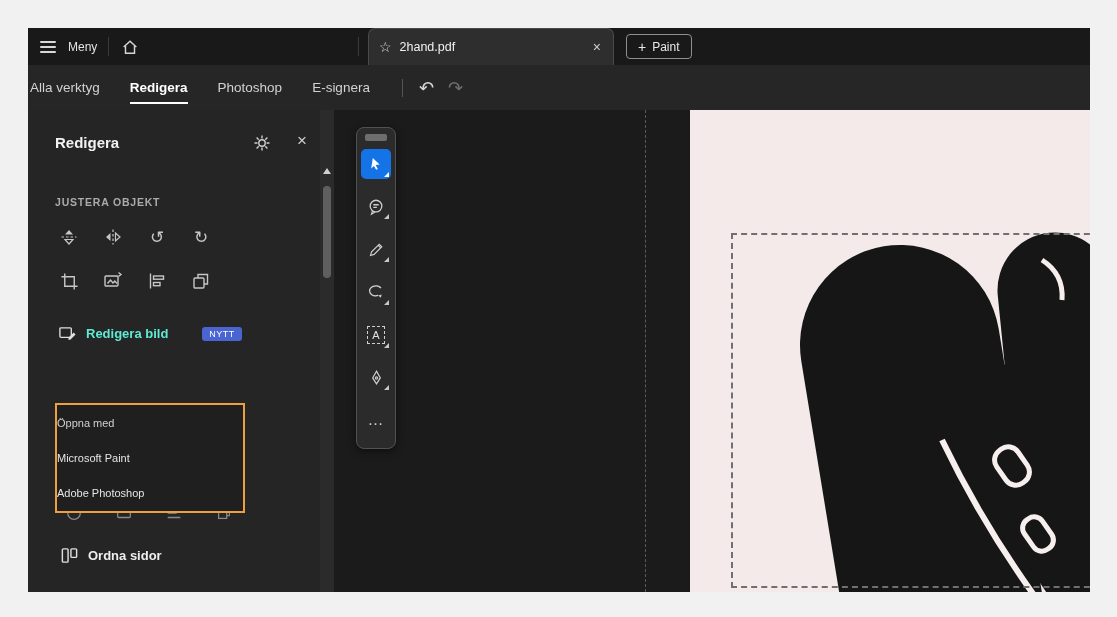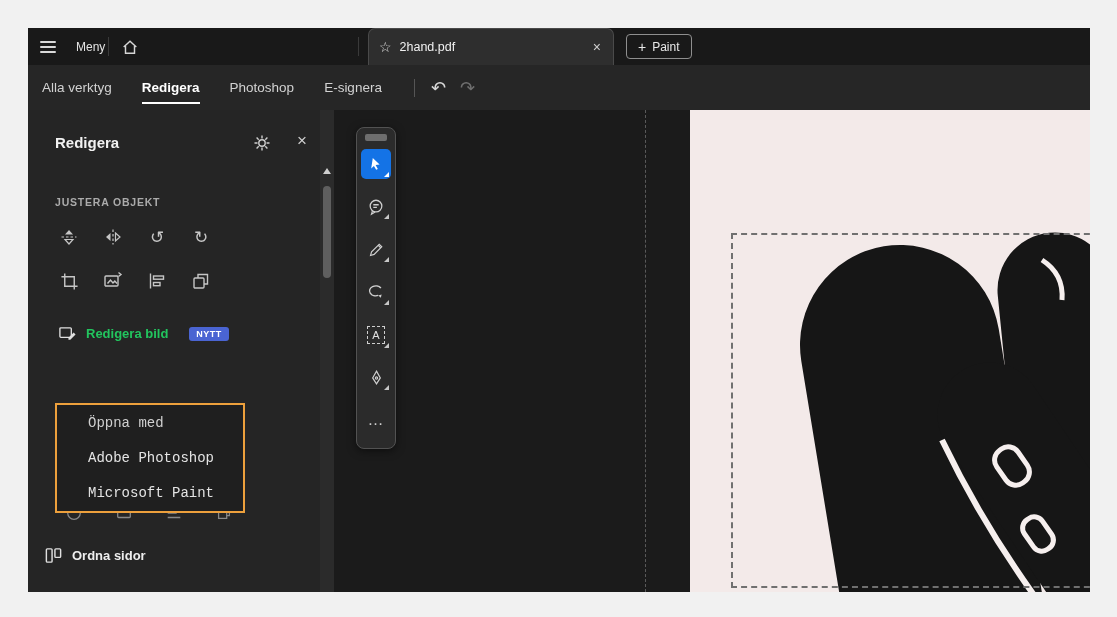--- a/index.html
+++ b/index.html
@@ -7,21 +7,21 @@
   body {
     background:#f1f1f1;
     font-family:"Liberation Sans","DejaVu Sans",sans-serif;
     position:relative; overflow:hidden;
     color:#d6d6d6;
   }
   .app { position:absolute; left:28px; top:28px; width:1062px; height:564px; background:#1b1b1b; }
 
   
   .topbar { position:absolute; left:0; top:0; width:1062px; height:37px; background:#191919; }
-  .menu-group { position:absolute; left:12px; top:0; height:37px; display:flex; align-items:center; gap:20px; cursor:pointer; }
+  .menu-group { position:absolute; left:12px; top:0; height:37px; display:flex; align-items:center; gap:12px; cursor:pointer; }
   .hamburger { display:flex; flex-direction:column; gap:3px; width:16px; }
   .hamburger i { display:block; height:2px; background:#d9d9d9; border-radius:1px; }
   .menu-label { font-size:12px; color:#e3e3e3; }
   .tb-sep { position:absolute; top:9px; width:1px; height:19px; background:#3a3a3a; }
   .home-btn { position:absolute; left:90px; top:7px; width:24px; height:24px; display:flex; align-items:center; justify-content:center; cursor:pointer; }
   .tab-inactive { position:absolute; left:130px; top:0; height:37px; display:flex; align-items:center; font-size:12.5px; color:#cfcfcf; cursor:pointer; padding:0 10px; }
   .tab-active {
     position:absolute; left:340px; top:0; width:246px; height:37px;
     background:#2e2e2e; border:1px solid #4a4a4a; border-bottom:none;
     border-radius:7px 7px 0 0; display:flex; align-items:center; padding:0 10px; gap:8px; cursor:pointer;
@@ -31,58 +31,58 @@
   .tab-close { font-size:14px; color:#cfcfcf; cursor:pointer; padding:0 2px; }
   .create-btn {
     position:absolute; left:598px; top:6px; height:25px; padding:0 11px;
     background:transparent; border:1px solid #8f8f8f; border-radius:4px;
     color:#e8e8e8; font-size:12px; display:flex; align-items:center; gap:6px; cursor:pointer;
     font-family:inherit;
   }
   .create-plus { font-size:14px; line-height:1; }
 
   
-  .toolbar { position:absolute; left:0; top:37px; width:1062px; height:45px; background:#262626; display:flex; align-items:center; padding-left:14px; }
+  .toolbar { position:absolute; left:0; top:37px; width:1062px; height:45px; background:#262626; display:flex; align-items:center; padding-left:2px; }
   .tool { font-size:13.5px; color:#d2d2d2; margin-right:30px; cursor:pointer; position:relative; }
   .tool.active { color:#ffffff; font-weight:bold; }
   .tool.active::after { content:""; position:absolute; left:0; right:0; bottom:-9px; height:2px; background:#ffffff; }
   .toolbar-sep { width:1px; height:18px; background:#555; margin:0 16px 0 2px; }
   .undo-btn,.redo-btn { font-size:18px; margin-right:14px; cursor:pointer; line-height:1; }
   .undo-btn { color:#d8d8d8; }
   .redo-btn { color:#6f6f6f; }
 
   
   .panel { position:absolute; left:0; top:82px; width:292px; height:482px; background:#252525; }
   .panel-title { position:absolute; left:27px; top:24px; font-size:15px; font-weight:bold; color:#f2f2f2; }
   .panel-gear { position:absolute; right:48px; top:23px; width:20px; height:20px; cursor:pointer; }
   .panel-close { position:absolute; right:8px; top:21px; font-size:17px; color:#cfcfcf; cursor:pointer; width:20px; text-align:center; }
   .panel-section { position:absolute; left:27px; top:86px; font-size:10.5px; font-weight:bold; letter-spacing:.8px; color:#ababab; }
   .icon-row { position:absolute; left:30px; display:flex; gap:22px; }
   .icon-row-1 { top:116px; }
   .icon-row-2 { top:160px; }
   .icon-btn { width:22px; height:22px; display:flex; align-items:center; justify-content:center; cursor:pointer; }
   .glyph-icon { font-size:17px; color:#c6c6c6; line-height:1; }
   .edit-image-row { position:absolute; left:30px; top:214px; display:flex; align-items:center; gap:9px; cursor:pointer; }
-  .edit-image-label { font-size:13px; font-weight:bold; color:#22c55e; }
-  .new-badge { background:var(--color-badge,#4a64d2); color:#fff; font-size:9px; font-weight:bold; letter-spacing:.5px; padding:2px 7px; border-radius:3px; margin-left:12px; }
+  .edit-image-label { font-size:13px; font-weight:bold; color:#5eead4; }
+  .new-badge { background:var(--color-badge,#4a64d2); color:#fff; font-size:9px; font-weight:normal; letter-spacing:.5px; padding:2px 7px; border-radius:3px; margin-left:25px; }
   .edit-with-btn {
     position:absolute; left:25px; top:255px; width:124px; height:30px;
     background:#dadada; border:none; border-radius:2px; color:#141414;
     font-size:12.5px; text-align:left; padding-left:10px; cursor:pointer; font-family:inherit;
   }
   .menu-corner { position:absolute; right:3px; bottom:3px; width:0; height:0; border-bottom:5px solid #222; border-left:5px solid transparent; }
   .open-with-menu {
     position:absolute; left:27px; top:293px; width:190px; height:110px;
     background:#1f1f1f; border:2px solid var(--color-dropdown_border,#eda03c); z-index:6;
     display:flex; flex-direction:column;
   }
-  .menu-item { flex:1; display:flex; align-items:center; padding-left:31px; font-size:14px; color:#e4e4e4; cursor:pointer;font-family:Liberation Mono, monospace; }
+  .menu-item { flex:1; display:flex; align-items:center; padding-left:0; font-size:11px; color:#e4e4e4; cursor:pointer; }
   .menu-header { color:#d0d0d0; cursor:default; }
   .hidden-icon-row { position:absolute; left:35px; top:392px; display:flex; gap:28px; z-index:1; opacity:.85; }
-  .organize-row { position:absolute; left:16px; top:436px; display:flex; align-items:center; gap:9px; cursor:pointer; }
+  .organize-row { position:absolute; left:32px; top:436px; display:flex; align-items:center; gap:9px; cursor:pointer; }
   .organize-label { font-size:13px; font-weight:bold; color:#eeeeee; }
 
   
   .scrollstrip { position:absolute; left:292px; top:82px; width:14px; height:482px; background:#2b2b2b; }
   .scroll-up { position:absolute; left:3px; top:58px; width:0; height:0; border-left:4.5px solid transparent; border-right:4.5px solid transparent; border-bottom:6px solid #cfcfcf; cursor:pointer; }
   .scroll-thumb { position:absolute; left:3px; top:76px; width:8px; height:92px; background:#5f5f5f; border-radius:4px; cursor:pointer; }
 
   
   .canvas { position:absolute; left:306px; top:82px; width:756px; height:482px; background:#1b1b1b; overflow:hidden; }
   .guide-line { position:absolute; left:311px; top:0; bottom:0; width:0; border-left:1px dashed #5a5a5a; }
@@ -216,22 +216,22 @@
             <path d="M11 14.5l5.5-5.5 2 2-5.5 5.5H11z" fill="#e0e0e0" stroke="none"></path>
           </svg>
       </span>
       <span class="edit-image-label">Redigera bild</span>
       <span class="new-badge">NYTT</span>
     </div>
 
 
     <div class="open-with-menu">
       <div class="menu-item menu-header">Öppna med</div>
+      <div class="menu-item">Microsoft Paint</div>
       <div class="menu-item">Adobe Photoshop</div>
-      <div class="menu-item">Microsoft Paint</div>
     </div>
 
     <div class="hidden-icon-row">
       <span class="icon-btn">
         <svg width="18" height="18" viewBox="0 0 20 20" fill="none" stroke="#9a9a9a" stroke-width="1.4">
             <circle cx="10" cy="10" r="7"></circle>
           </svg>
       </span>
       <span class="icon-btn">
         <svg width="18" height="18" viewBox="0 0 20 20" fill="none" stroke="#9a9a9a" stroke-width="1.4">

